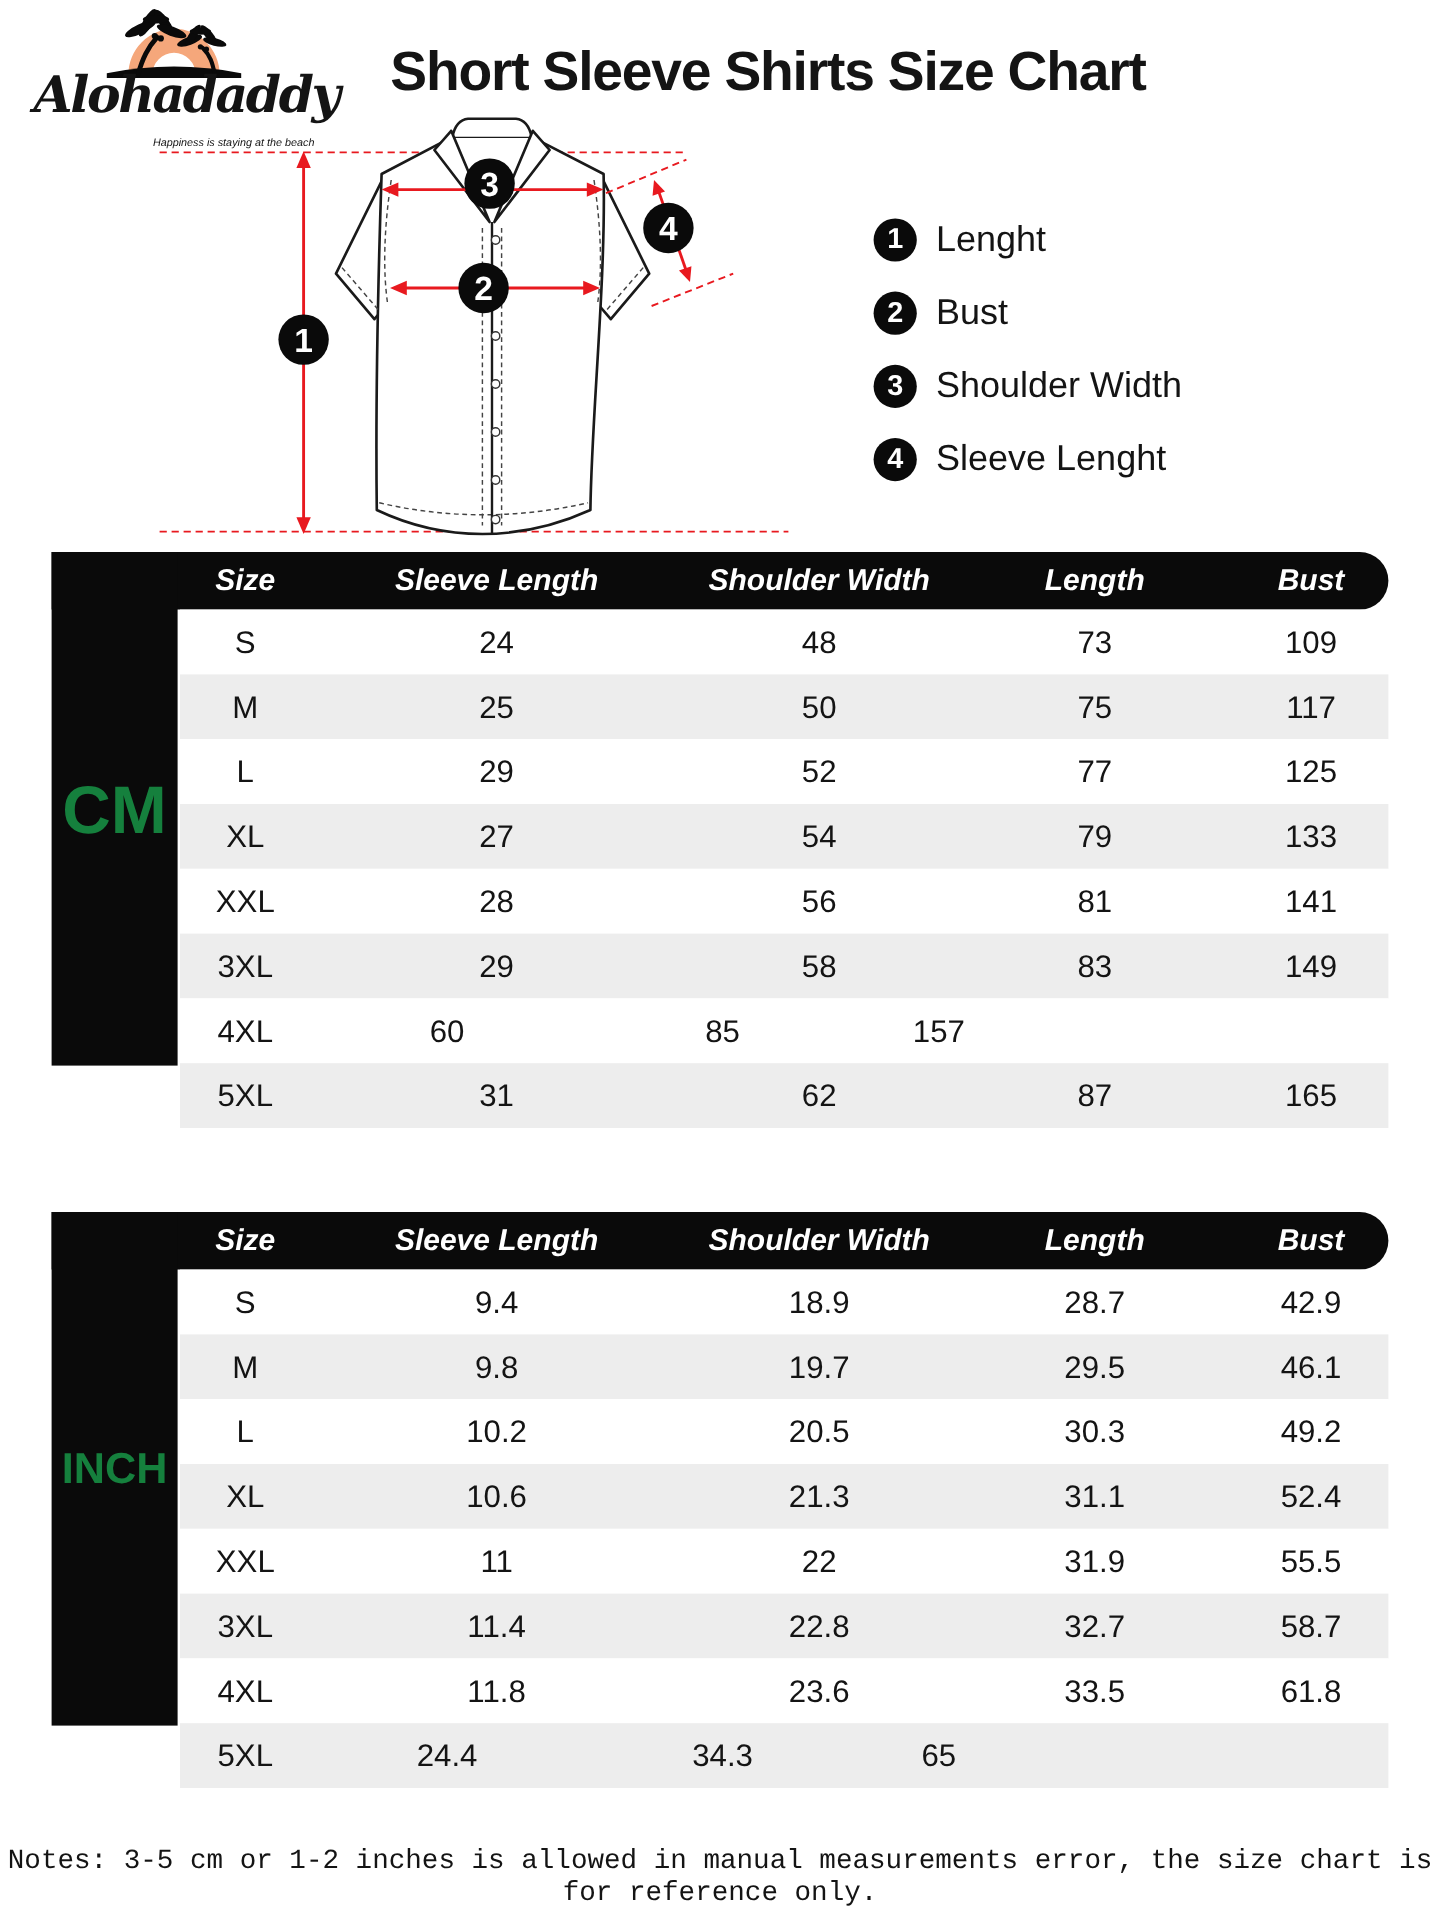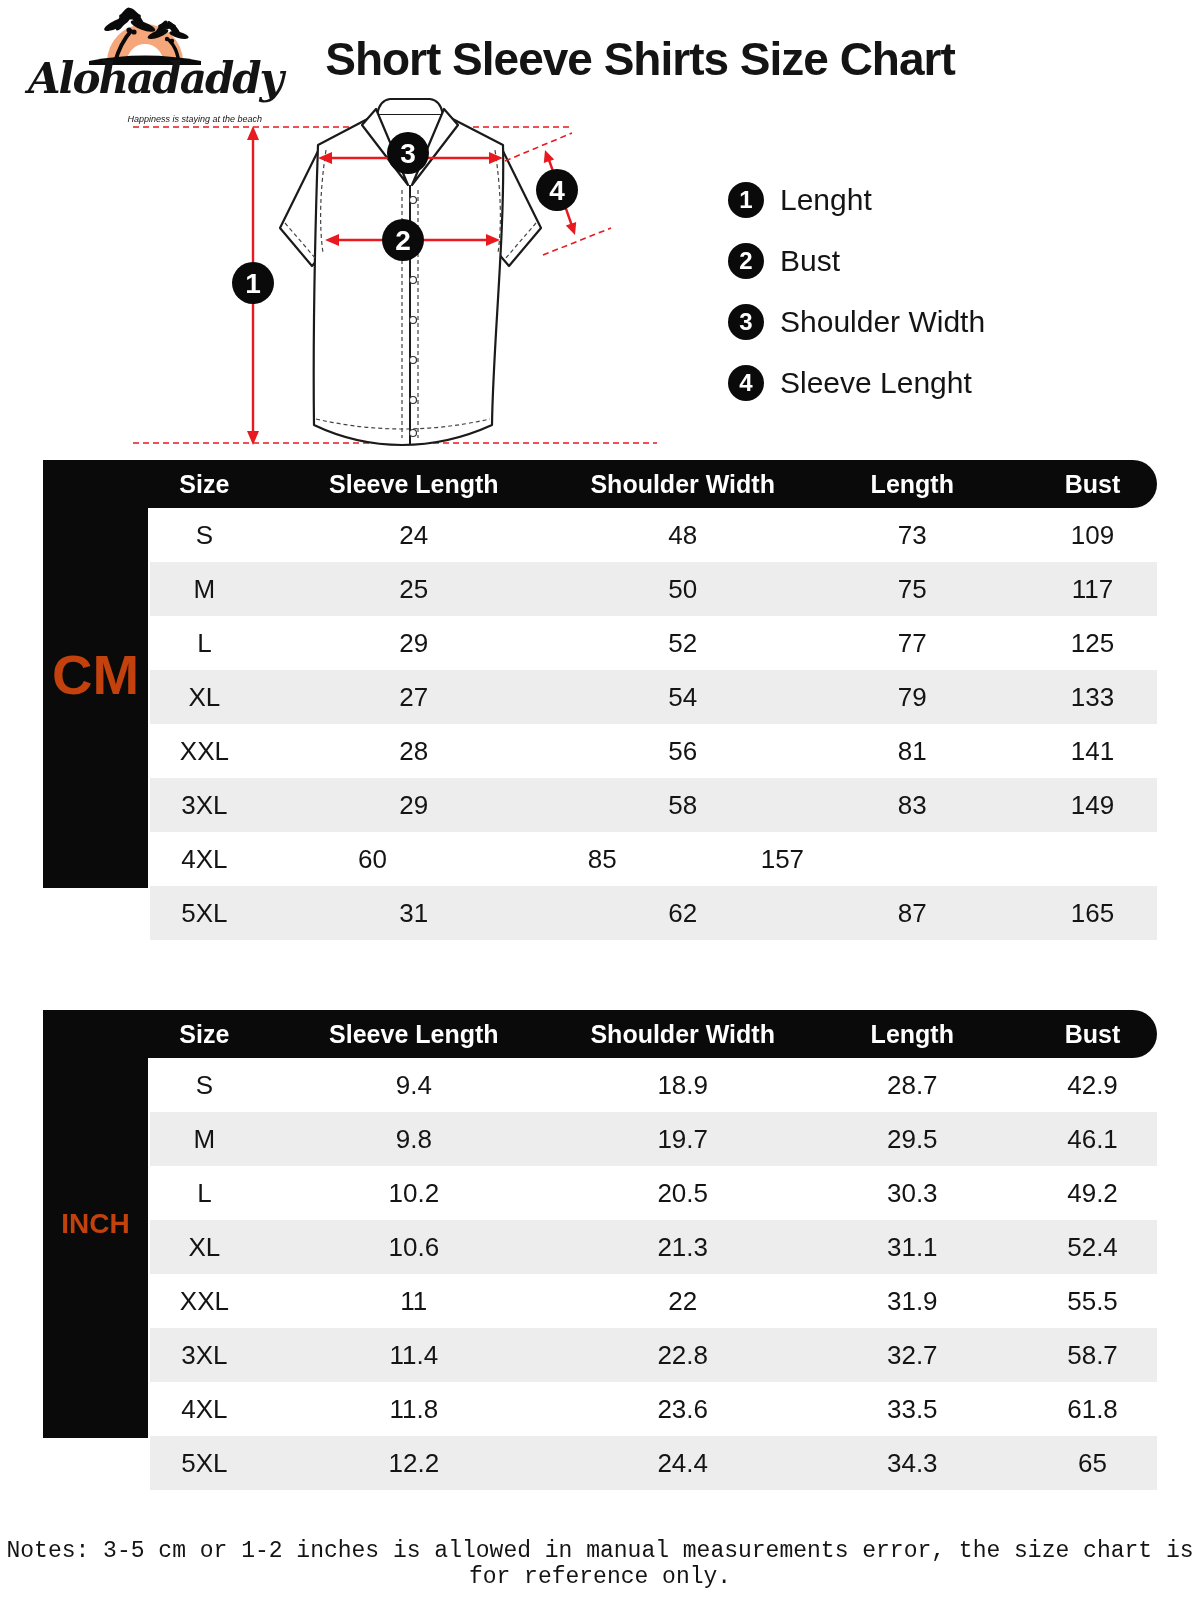--- a/index.html
+++ b/index.html
@@ -26,25 +26,25 @@
   .legend{position:absolute;left:728px;top:182px;list-style:none;}
   .legend li{display:flex;align-items:center;margin-bottom:25px;height:36px;}
   .legend-badge{width:36px;height:36px;border-radius:50%;background:var(--black);color:#fff;
                 font-weight:bold;font-size:24px;line-height:36px;text-align:center;flex:0 0 36px;}
   .legend-label{font-size:30px;margin-left:16px;white-space:nowrap;}
 
   
   .size-table{position:absolute;left:43px;width:1114px;height:480px;}
   .size-table.cm{top:460px;} .size-table.inch{top:1010px;}
   .thead{position:absolute;left:0;top:0;width:100%;height:48px;background:var(--black);
-         border-radius:0 26px 26px 0;display:flex;align-items:center;padding-left:107px;}
+         border-radius:0 26px 26px 0;display:flex;align-items:center;padding-left:107px;font-style:italic;}
   .thead .cell{color:#fff;font-weight:bold;font-size:25px;text-align:center;}
   .side{position:absolute;left:0;top:0;width:105px;height:428px;background:var(--black);
-        color:#c2410c;font-weight:bold;display:flex;align-items:center;justify-content:center;}
-  .size-table.cm .side{font-size:56px;} .size-table.inch .side{font-size:28px;}
+        color:#15803d;font-weight:bold;display:flex;align-items:center;justify-content:center;}
+  .size-table.cm .side{font-size:56px;} .size-table.inch .side{font-size:36px;}
   .tbody{position:absolute;left:107px;top:48px;width:1007px;}
   .tr{display:flex;align-items:center;height:54px;background:#fff;}
   .tr:nth-child(even){background:var(--rowalt);}
   .tr .cell{font-size:26px;text-align:center;color:var(--ink);}
   .c0{width:10.8%}.c1{width:30.8%}.c2{width:22.6%}.c3{width:23.0%}.c4{width:12.8%}
 
   
   .notes{position:absolute;left:0;top:1538px;width:100%;text-align:center;font-size:23px;font-family:Liberation Mono, monospace;}
 </style>
 </head>
@@ -292,21 +292,20 @@
         </div>
         <div class="tr">
           <div class="cell c0">4XL</div>
           <div class="cell c1">11.8</div>
           <div class="cell c2">23.6</div>
           <div class="cell c3">33.5</div>
           <div class="cell c4">61.8</div>
         </div>
         <div class="tr">
           <div class="cell c0">5XL</div>
-          <div class="cell c1">12.2</div>
           <div class="cell c2">24.4</div>
           <div class="cell c3">34.3</div>
           <div class="cell c4">65</div>
         </div>
       </div>
   </section>
 
   <p class="notes">Notes: 3-5 cm or 1-2 inches is allowed in manual measurements error, the size chart is for reference only.</p>
 
 </div>

